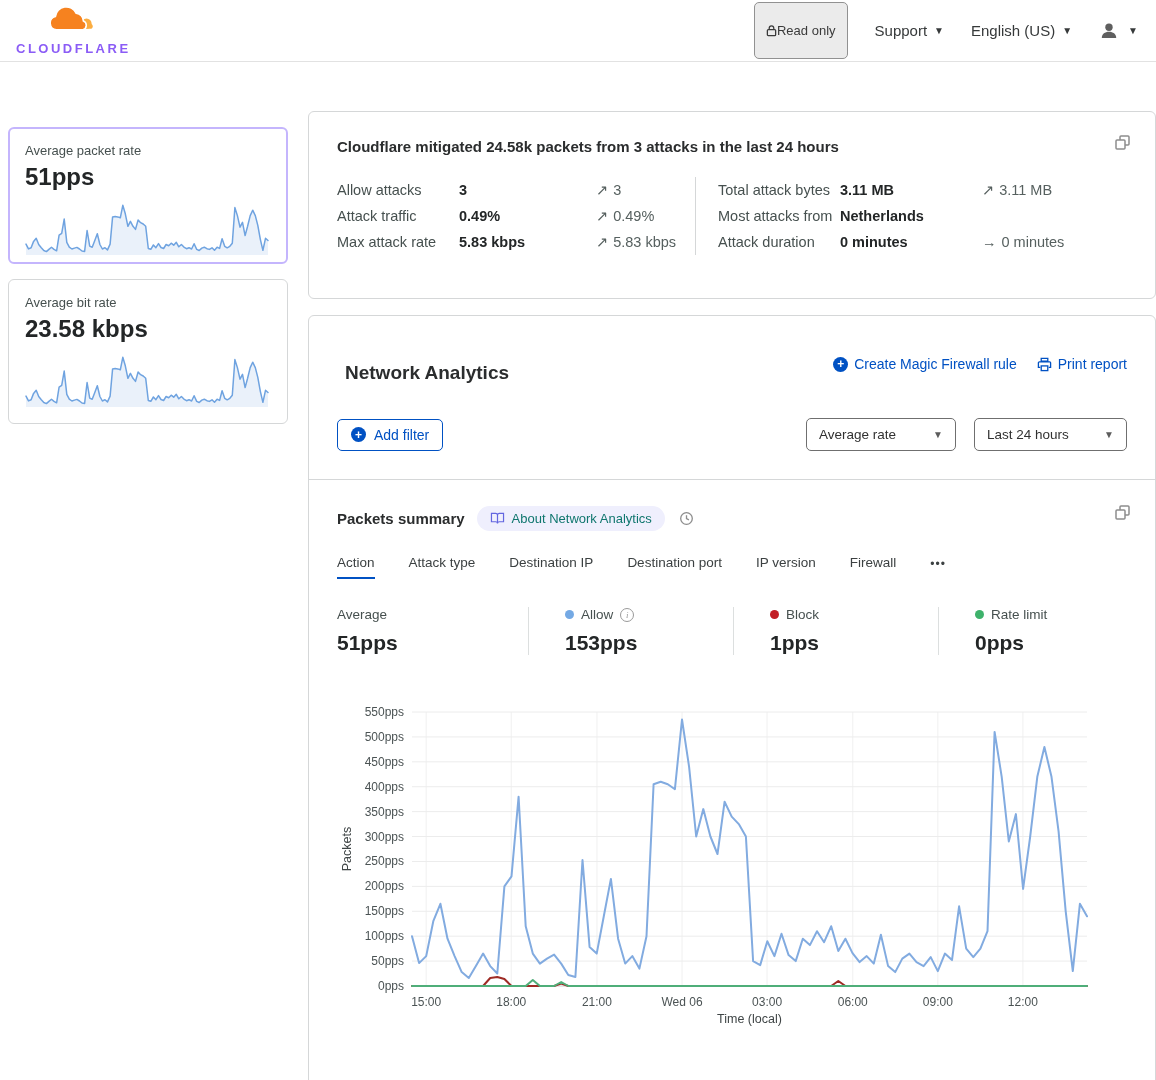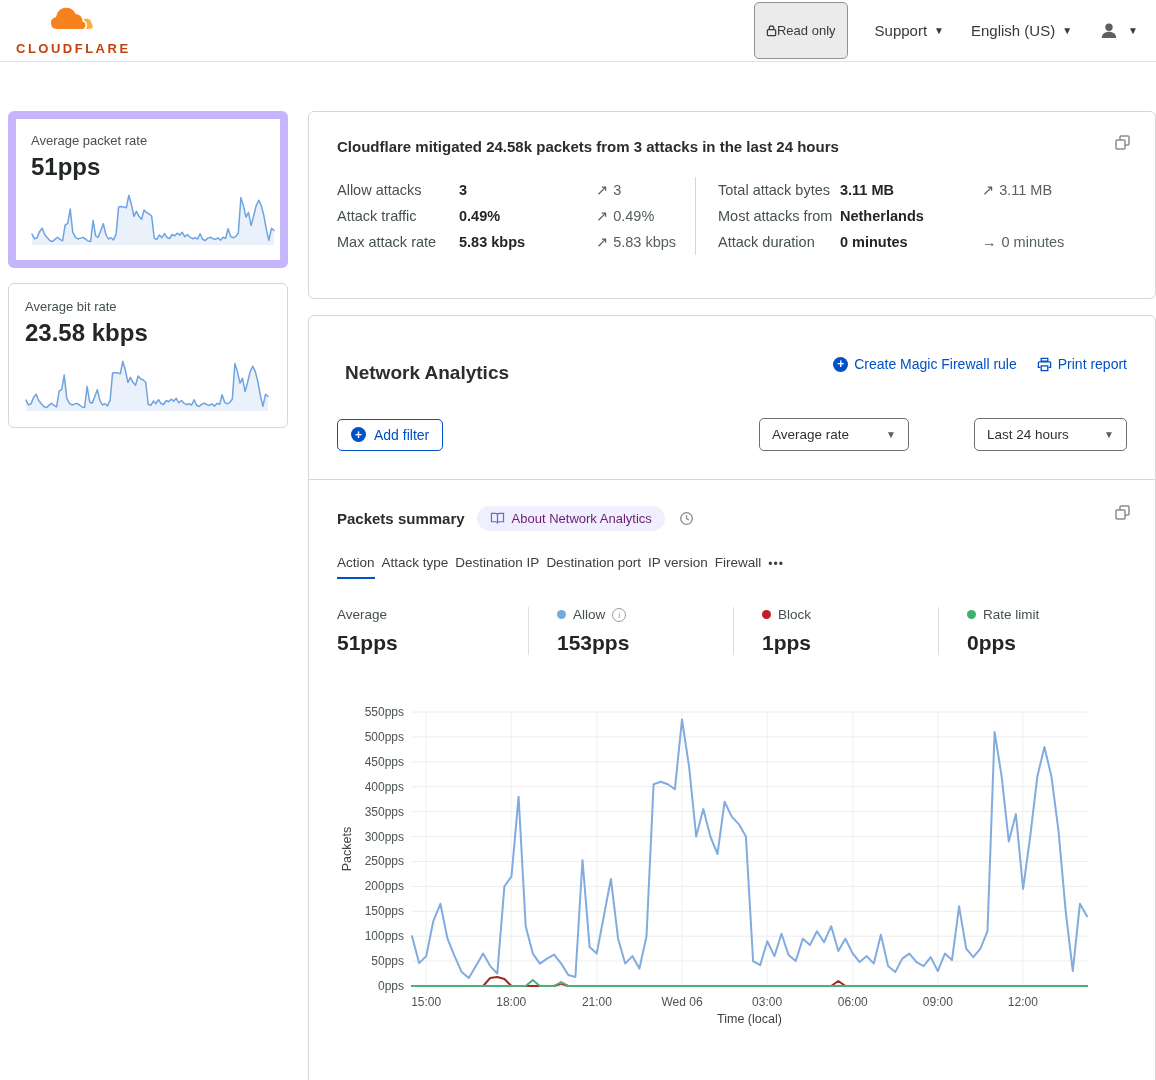--- a/index.html
+++ b/index.html
@@ -10,42 +10,42 @@
     font-family:"Liberation Sans", sans-serif;
     font-size:14px;
   }
   
   .topbar {
     height:62px; border-bottom:1px solid #e2e2e2;
     display:flex; align-items:center; justify-content:space-between;
     padding:0 18px 0 16px;
   }
   .brand { display:flex; flex-direction:column; align-items:center; line-height:1; }
-  .brand-text { font-size:13px; font-weight:bold; letter-spacing:2.5px; color:#c2410c; margin-top:8px; }
+  .brand-text { font-size:13px; font-weight:bold; letter-spacing:2.5px; color:#8b5cf6; margin-top:8px; }
   .topbar-right { display:flex; align-items:center; gap:27px; }
   .readonly-chip {
     display:inline-flex; align-items:center; gap:0;
     background:#ebebeb; border:1px solid #919191; border-radius:5px;
     padding:20px 11px; font-size:13px; color:#3a3a3a; cursor:default;
   }
   .menu-item { display:inline-flex; align-items:center; gap:7px; font-size:15px; color:#36393a; cursor:pointer; }
   .chev { font-size:10px; color:#36393a; }
   .account { display:inline-flex; align-items:center; gap:9px; cursor:pointer; }
 
   
   .main { display:flex; align-items:flex-start; gap:20px; padding:49px 0 0 8px; }
   .leftcol { width:280px; flex:none; }
   .rightcol { flex:1; min-width:0; }
 
   
   .mcard {
     border:1px solid #d5d7d8; border-radius:6px;
     padding:15px 16px 12px; margin-bottom:15px; background:#fff; cursor:pointer;
   }
-  .mcard.selected { border:8px solid #c4b5fd; padding:14px 15px 11px; }
+  .mcard.selected { border:2px solid #c4b5fd; padding:14px 15px 3px;margin-top:16px; }
   .mcard-label { font-size:13px; color:#46504f; }
   .mcard-value { font-size:24px; font-weight:700; color:#232627; margin:5px 0 9px; }
 
   
   .scard {
     border:1px solid #d5d7d8; border-radius:6px; background:#fff;
     padding:26px 28px 43px; position:relative; margin-bottom:16px;
   }
   .scard-title { font-size:15px; font-weight:700; color:#2b2d2e; }
   .copy-btn { position:absolute; top:20px; right:22px; cursor:pointer; background:none; border:none; padding:2px; }
@@ -75,43 +75,43 @@
   .a-controls { display:flex; align-items:center; justify-content:space-between; margin-top:26px; }
   .addfilter {
     display:inline-flex; align-items:center; gap:8px;
     border:1px solid #0051c3; border-radius:5px; background:#fff;
     color:#0051c3; font-size:14px; padding:7px 13px; cursor:pointer;
   }
   .selects { display:flex; gap:18px; }
   .select {
     display:inline-flex; align-items:center; justify-content:space-between;
     border:1px solid #6f6f6f; border-radius:5px; background:#fff;
-    font-size:13.5px; color:#313131; padding:8px 12px; cursor:pointer;margin-left:47px;
+    font-size:13.5px; color:#313131; padding:8px 12px; cursor:pointer;
   }
   .select .chev { color:#5c5c5c; }
   .sel-metric { width:150px; }
   .sel-range { width:153px; }
   .a-divider { border:none; border-top:1px solid #d5d7d8; margin:0; }
 
   
   .p-block { padding:26px 28px 20px; position:relative; }
   .p-titlerow { display:flex; align-items:center; gap:12px; }
   .p-title { font-size:15px; font-weight:700; color:#2b2d2e; margin:0; }
   .about-badge {
     display:inline-flex; align-items:center; gap:7px;
-    background:#efeffd; color:#701a75; border-radius:999px;
+    background:#efeffd; color:#0f766e; border-radius:999px;
     padding:5px 13px; font-size:13px; cursor:pointer; border:none;
   }
   .iconbtn { background:none; border:none; padding:2px; cursor:pointer; display:inline-flex; }
-  .tabs { display:flex; align-items:center; gap:7px; margin-top:24px; font-size:13.5px; color:#3c4142; }
+  .tabs { display:flex; align-items:center; gap:34px; margin-top:24px; font-size:13.5px; color:#3c4142; }
   .tab { padding-bottom:7px; cursor:pointer; border-bottom:2px solid transparent; }
   .tab.active { border-bottom-color:#0051c3; }
   .tab-more { letter-spacing:1px; color:#3c4142; cursor:pointer; padding-bottom:7px; font-size:12px; }
   .stat-row { display:flex; margin-top:28px; }
-  .stat-tile { width:205px; flex:none; padding-left:28px; border-left:1px solid #dcdfdf; }
+  .stat-tile { width:205px; flex:none; padding-left:36px; border-left:1px solid #dcdfdf; }
   .stat-tile:first-child { width:191px; padding-left:0; border-left:none; }
   .stat-top { display:flex; align-items:center; gap:7px; font-size:13.5px; color:#46504f; }
   .dot { width:9px; height:9px; border-radius:50%; flex:none; }
   .info-i {
     width:14px; height:14px; border:1px solid #9a9a9a; border-radius:50%;
     color:#9a9a9a; font-size:9px; display:inline-flex; align-items:center; justify-content:center;
     font-family:"Liberation Serif", serif; font-style:italic; cursor:pointer;
   }
   .stat-value { font-size:21px; font-weight:700; color:#232627; margin-top:9px; }
   .chart-wrap { margin-top:45px; }

